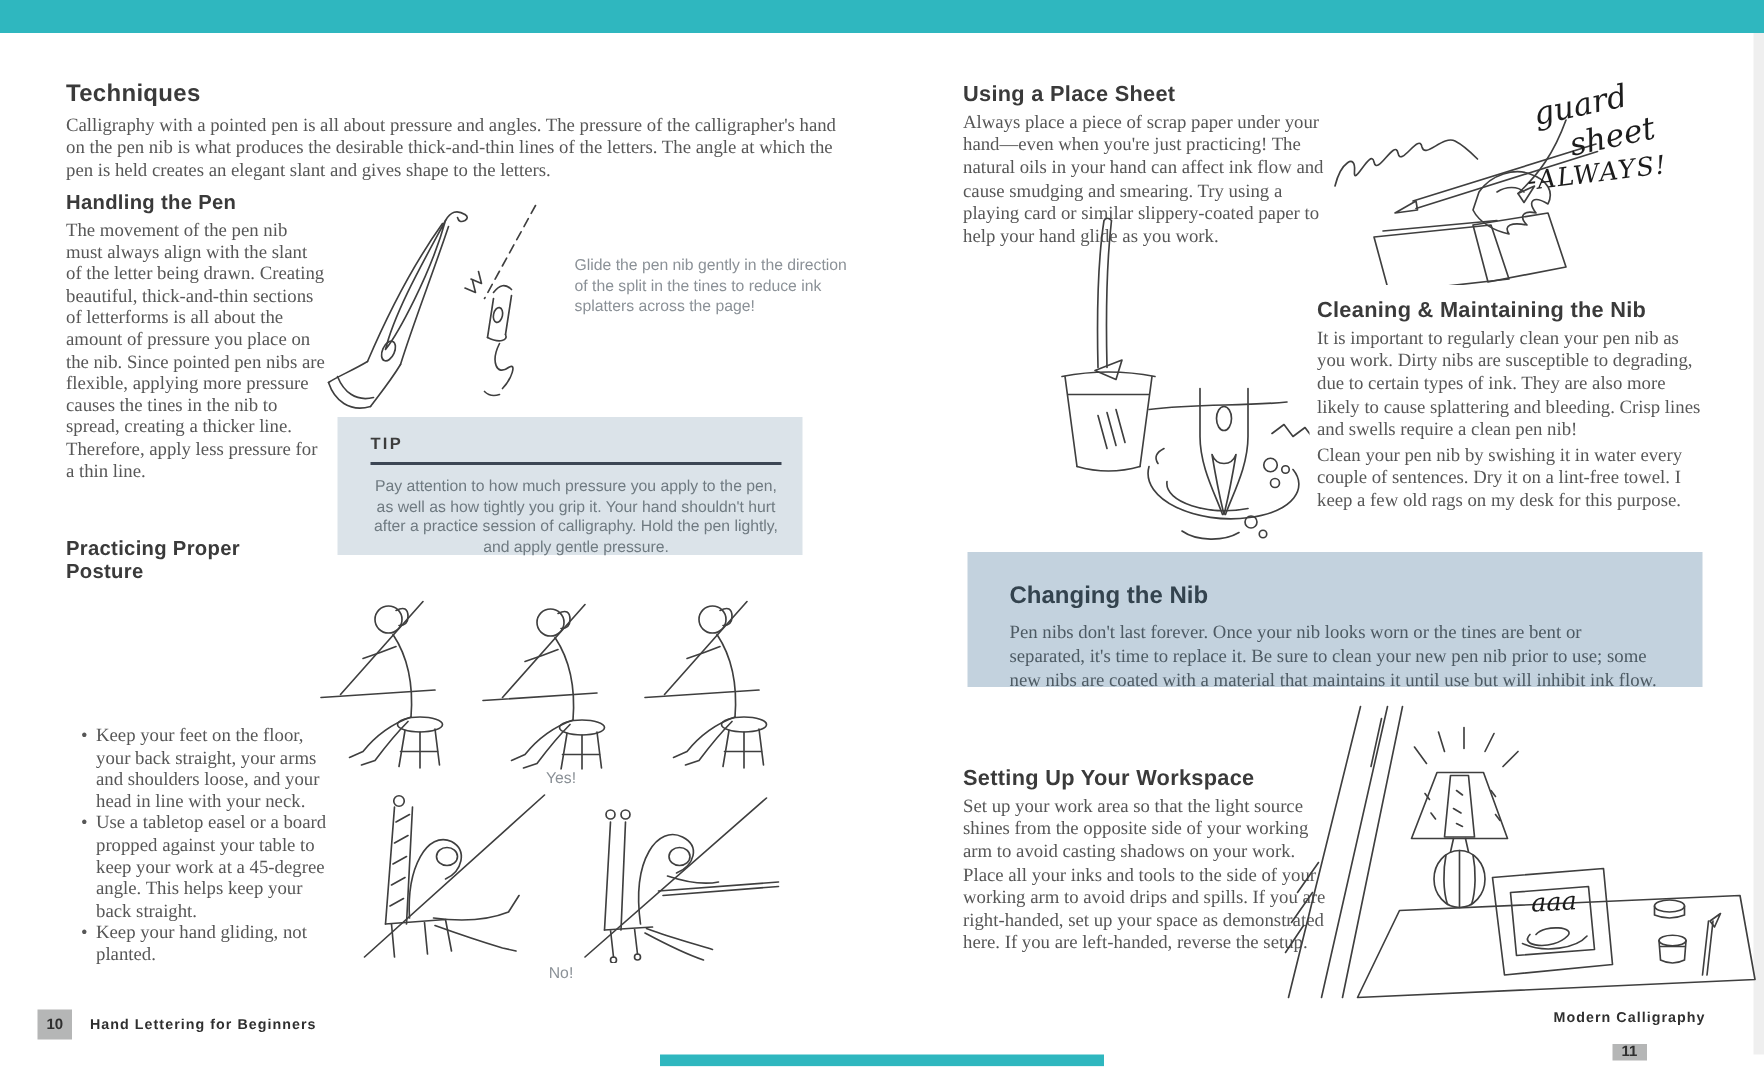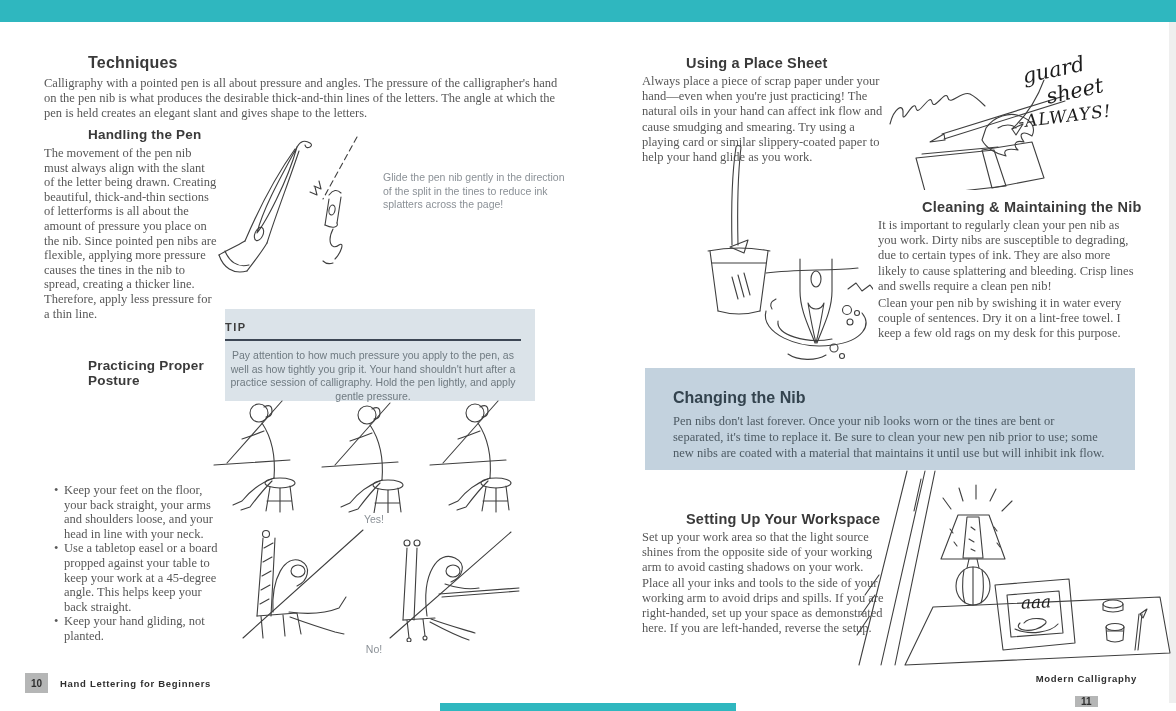--- a/index.html
+++ b/index.html
@@ -5,33 +5,33 @@
   * { margin:0; padding:0; box-sizing:border-box; }
   html,body { background:#fff; }
   #spread {
     position:relative; width:1176px; height:711px; background:#ffffff;
     font-family:"Liberation Serif", serif; color:#575757; overflow:hidden;
   }
   .teal-bar-top { position:absolute; left:0; top:0; width:1176px; height:22px; background:#2fb7bf; }
   .teal-bar-bottom { position:absolute; left:440px; top:703px; width:296px; height:8px; background:#2fb7bf; }
   .page-edge-right { position:absolute; left:1169px; top:22px; width:7px; height:681px; background:#efefef; }
 
-  .h-sans { font-family:"Liberation Sans", sans-serif; font-weight:bold; color:#3a3a3a; letter-spacing:0.2px;margin-left:44px; }
+  .h-sans { font-family:"Liberation Sans", sans-serif; font-weight:bold; color:#3a3a3a; letter-spacing:0.2px; }
   .h1 { font-size:16px; }
   .h2 { font-size:13.5px; line-height:15px; }
   .h2b { font-size:14.5px; }
   .body-serif { font-size:12.5px; line-height:15.2px; color:#575757; }
   .body-narrow { font-size:12.5px; line-height:14.6px; color:#575757; }
   .caption-sans { font-family:"Liberation Sans", sans-serif; font-size:10.5px; line-height:13.5px; color:#8b9197; }
   .abs { position:absolute; }
 
   .bullet { position:relative; padding-left:12px; }
   .bullet::before { content:"•"; position:absolute; left:2px; top:0; color:#575757; }
 
-  .tip-box { background:#dbe3e9; padding:12px 14px 10px 0;margin-top:31px; }
+  .tip-box { background:#dbe3e9; padding:12px 14px 10px 22px; }
   .tip-label { font-family:"Liberation Sans", sans-serif; font-weight:bold; font-size:11px; letter-spacing:1.5px; color:#3d3d3d; }
   .tip-rule { height:2px; background:#3c4654; margin:6px 0 8px 0; }
   .tip-body { font-family:"Liberation Sans", sans-serif; font-size:10.5px; line-height:13.5px; color:#6f7a81;text-align:center; }
 
   .callout-box { background:#c3d2de; padding:21px 28px; }
   .callout-box .h-callout { font-family:"Liberation Sans", sans-serif; font-weight:bold; font-size:16px; color:#33434e; margin-bottom:6px; }
   .callout-box .callout-body { font-size:12.5px; line-height:16px; color:#4d5a63; }
 
   .footer { position:absolute; top:673px; height:20px; display:flex; align-items:center; gap:12px;
             font-family:"Liberation Sans", sans-serif; }
@@ -198,21 +198,21 @@
       <circle cx="209" cy="170" r="2.5"></circle>
       <circle cx="202" cy="179" r="3"></circle>
     <circle cx="186" cy="205" r="4"></circle>
       <circle cx="194" cy="213" r="2.5"></circle>
   </svg>
 
   <div class="abs h-sans h2b" style="left:878px; top:199px;">Cleaning &amp; Maintaining the Nib</div>
   <div class="abs body-serif" style="left:878px; top:218px; width:258px;">It is important to regularly clean your pen nib as you work. Dirty nibs are susceptible to degrading, due to certain types of ink. They are also more likely to cause splattering and bleeding. Crisp lines and swells require a clean pen nib!</div>
   <div class="abs body-serif" style="left:878px; top:296px; width:258px;">Clean your pen nib by swishing it in water every couple of sentences. Dry it on a lint-free towel. I keep a few old rags on my desk for this purpose.</div>
 
-  <div class="abs callout-box" style="left:645px; top:368px; width:490px; height:102px;">
+  <div class="abs callout-box" style="left:645px; top:368px; width:490px; height:90px;">
     <div class="h-callout">Changing the Nib</div>
     <div class="callout-body">Pen nibs don't last forever. Once your nib looks worn or the tines are bent or separated, it's time to replace it. Be sure to clean your new pen nib prior to use; some new nibs are coated with a material that maintains it until use but will inhibit ink flow.</div>
   </div>
 
   <div class="abs h-sans h2b" style="left:642px; top:511px;">Setting Up Your Workspace</div>
   <div class="abs body-serif" style="left:642px; top:530px; width:245px;">Set up your work area so that the light source shines from the opposite side of your working arm to avoid casting shadows on your work. Place all your inks and tools to the side of your working arm to avoid drips and spills. If you are right-handed, set up your space as demonstrated here. If you are left-handed, reverse the setup.</div>
 
   <svg class="abs sketch" style="left:855px; top:467px;" width="320" height="200" viewBox="0 0 320 200">
     <path d="M52,4 L4,198 M70,4 L26,198 M80,4 L40,198"></path>
     <path d="M66,12 L59,44" stroke-width="3"></path>

